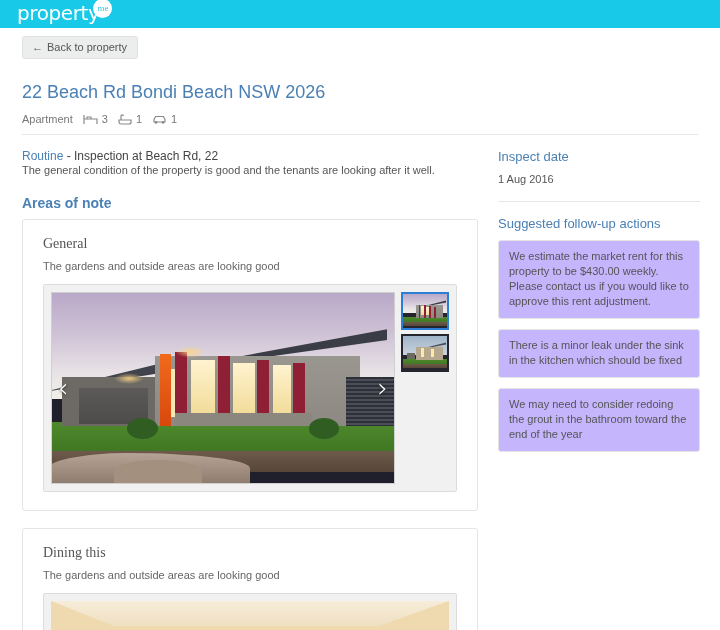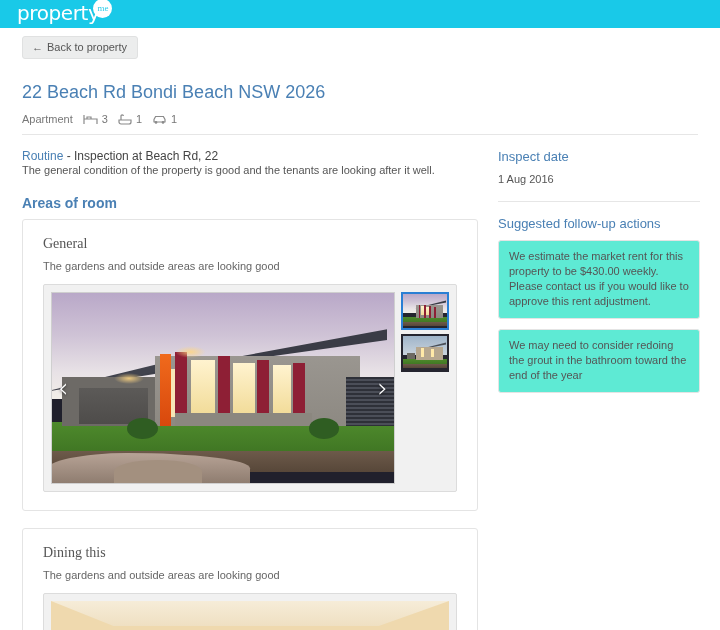--- a/index.html
+++ b/index.html
@@ -234,21 +234,21 @@
     clip-path: polygon(0 0, 100% 0, 82% 100%, 16% 100%);
   }
 
   
   .r-head { font-size: 13px; color: #4a80b4; margin: 14px 0 9px 0; font-weight: 400; }
   .r-val { font-size: 11px; color: #555; margin: 0 0 0 0; }
   .r-div { height: 1px; background: #e6e6e6; margin: 16px 0 0 0; }
   .action-card {
     border: 1px solid #e4e4e4;
     border-radius: 3px;
-    background: #5eead4;
+    background: #c4b5fd;
     padding: 8px 10px 9px 10px;
     font-size: 11px;
     line-height: 15px;
     color: #555;
     margin-bottom: 10px;
   }
 </style>
 </head>
 <body>
 
@@ -302,21 +302,21 @@
 <div class="body">
 
   <div class="col-left">
 
     <div class="insp-line">
       <span class="rt">Routine</span><span> - Inspection at Beach Rd, 22</span>
     </div>
 
     <p class="gen-text">The general condition of the property is good and the tenants are looking after it well.</p>
 
-    <h2 class="areas-head">Areas of room</h2>
+    <h2 class="areas-head">Areas of note</h2>
 
     <div class="area-card">
       <h3 class="area-title">General</h3>
       <p class="area-sub">The gardens and outside areas are looking good</p>
 
       <div class="carousel">
         <div class="stage">
           <div class="scene">
             <div class="sky"></div>
             <div class="lawn"></div>
@@ -395,16 +395,17 @@
     </div>
 
   </div>
 
   <div class="col-right">
     <h2 class="r-head">Inspect date</h2>
     <p class="r-val">1 Aug 2016</p>
     <div class="r-div"></div>
     <h2 class="r-head">Suggested follow-up actions</h2>
     <div class="action-card">We estimate the market rent for this property to be $430.00 weekly. Please contact us if you would like to approve this rent adjustment.</div>
+    <div class="action-card">There is a minor leak under the sink in the kitchen which should be fixed</div>
     <div class="action-card">We may need to consider redoing the grout in the bathroom toward the end of the year</div>
   </div>
 
 </div>
 
 </body></html>

